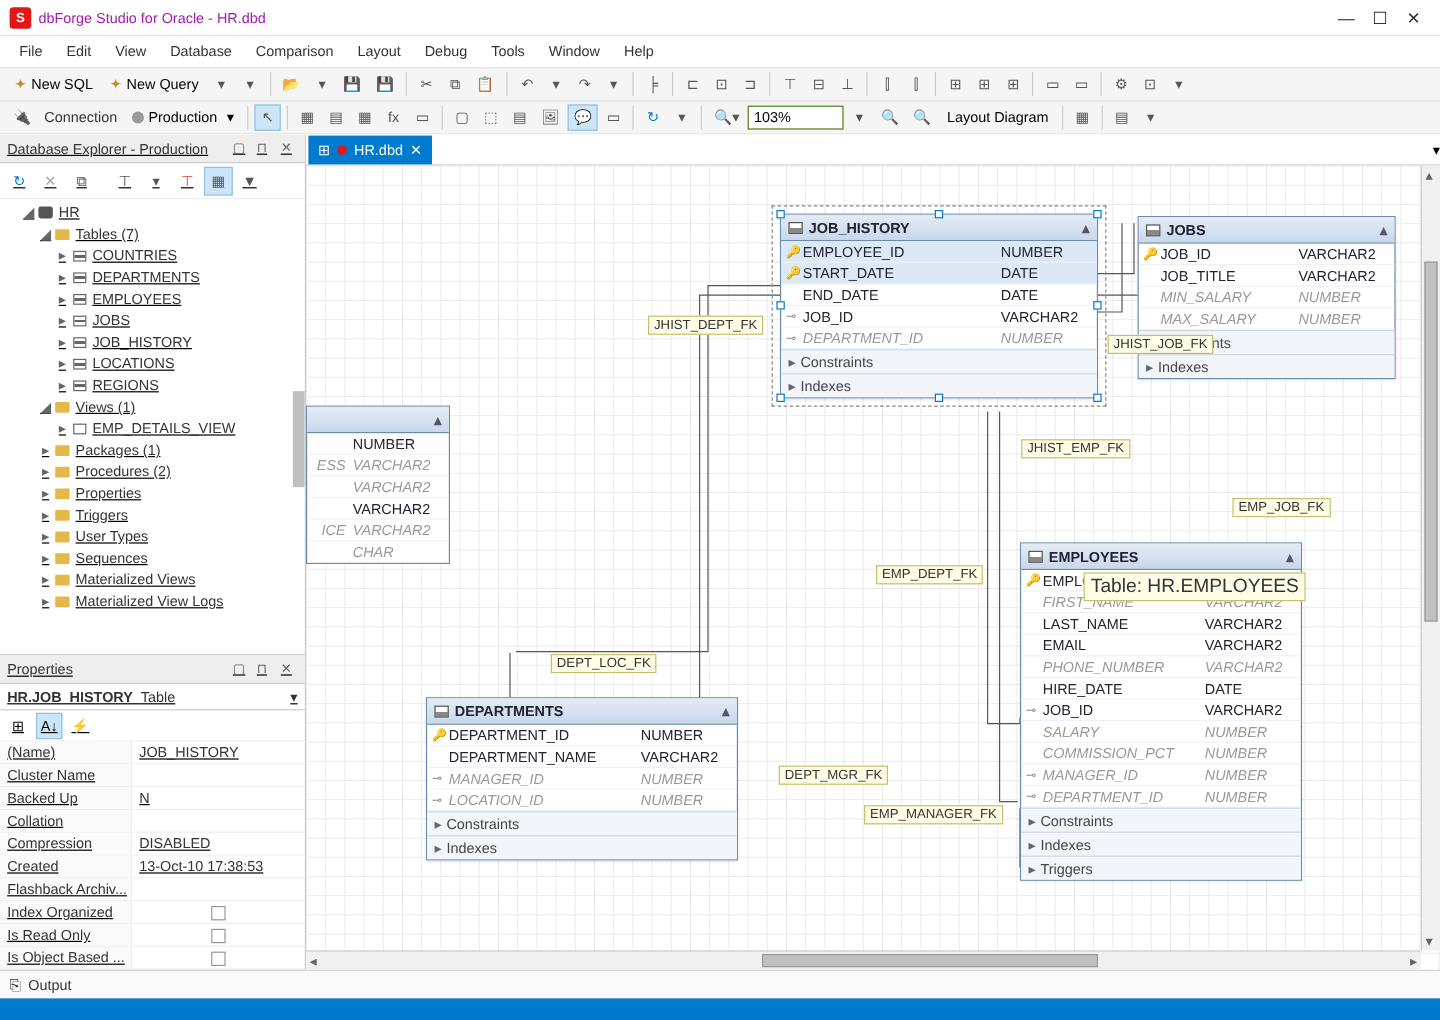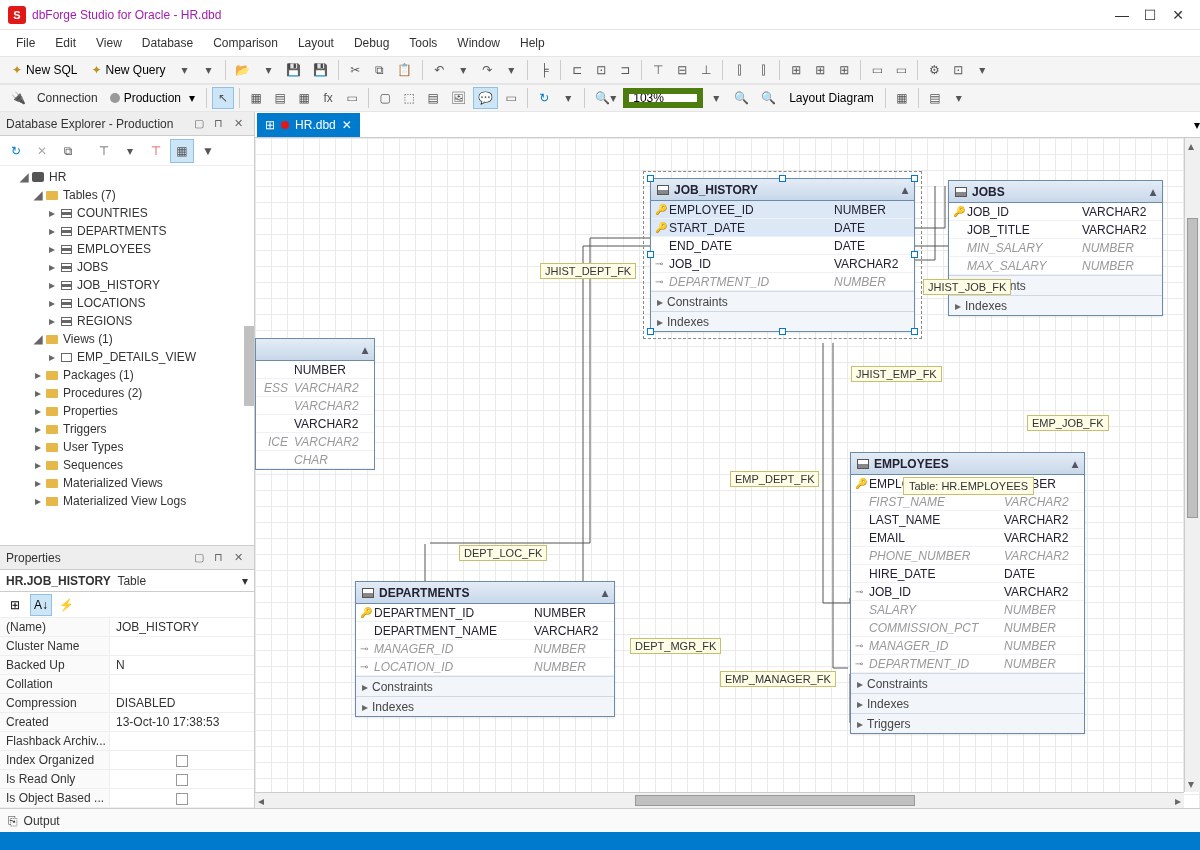--- a/index.html
+++ b/index.html
@@ -9,23 +9,23 @@
 .titlebar .title { flex: 1; color: #a21caf; }
 .titlebar .winbtn { width: 28px; text-align: center; color: #333; font-size: 14px; cursor: pointer; }
 .menubar { height: 26px; background: #fff; display: flex; align-items: center; padding: 0 8px; gap: 4px; }
 .menubar .menu-item { padding: 3px 8px; color: #333; cursor: pointer; }
 .toolbar { height: 28px; background: #f5f5f5; border-top: 1px solid #e5e5e5; border-bottom: 1px solid #e5e5e5; display: flex; align-items: center; padding: 0 6px; gap: 2px; }
 .toolbar .tbtn { min-width: 22px; height: 22px; display: flex; align-items: center; justify-content: center; color: #555; cursor: pointer; padding: 0 4px; border: 1px solid transparent; }
 .toolbar .sep { width: 1px; height: 20px; background: #ccc; margin: 0 3px; }
 .toolbar .txt { color: #333; margin: 14px 4px; }
 .toolbar .label-btn { display: flex; align-items: center; gap: 4px; padding: 0 6px; height: 22px; cursor: pointer; }
 .toolbar .dot { width: 10px; height: 10px; border-radius: 50%; background: #999; display: inline-block; }
-.toolbar input.zoom { width: 80px; height: 20px; border: 6px solid #4d7c0f; padding: 0 4px; }
+.toolbar input.zoom { width: 80px; height: 20px; border: 1px solid #4d7c0f; padding: 0 4px; }
 .main { flex: 1; display: flex; overflow: hidden; }
-.left { width: 255px; display: flex; flex-direction: column; border-right: 1px solid #ccc; background: #fff; }
+.left { width: 255px; display: flex; flex-direction: column; border-right: 1px solid #ccc; background: #fff; text-decoration: underline; }
 .panel-header { height: 24px; background: #eee; border-bottom: 1px solid #ccc; display: flex; align-items: center; padding: 0 6px; gap: 6px; }
 .panel-header .title { flex: 1; color: #333; }
 .panel-header .pbtn { width: 14px; height: 14px; color: #666; cursor: pointer; font-size: 11px; }
 .explorer-toolbar { height: 30px; display: flex; align-items: center; padding: 0 4px; gap: 2px; border-bottom: 1px solid #eee; }
 .explorer-toolbar .ebtn { width: 24px; height: 24px; display: flex; align-items: center; justify-content: center; color: #555; cursor: pointer; border: 1px solid transparent; }
 .explorer-toolbar .ebtn.active { background: #cde6f7; border-color: #92c0e0; }
 .tree { flex: 1; overflow: auto; padding: 2px 0; position: relative; }
 .tree-scrollthumb { position: absolute; right: 0; top: 160px; width: 10px; height: 80px; background: #c0c0c0; }
 .tree-item { display: flex; align-items: center; height: 18px; color: #333; cursor: pointer; white-space: nowrap; }
 .tree-item .arrow { width: 12px; color: #666; text-align: center; }
@@ -60,21 +60,21 @@
 .entity-row { display: flex; height: 18px; align-items: center; padding: 0 4px; border-bottom: 1px solid #eef2f8; }
 .entity-row.sel { background: #dce8f6; }
 .entity-row .key { width: 14px; color: #888; font-size: 10px; }
 .entity-row .key.pk { color: #c09020; }
 .entity-row .cname { flex: 1; color: #223; }
 .entity-row.null .cname, .entity-row.null .ctype { color: #999; font-style: italic; }
 .entity-row .ctype { width: 76px; color: #223; }
 .entity-section { height: 20px; display: flex; align-items: center; padding: 0 6px; color: #444; background: #f2f5fa; border-top: 1px solid #d0d8e2; gap: 4px; }
 .entity-section .sarrow { color: #666; }
 .fk-label { position: absolute; background: #fffde6; border: 1px solid #c5c070; padding: 1px 4px; color: #333; font-size: 11px; }
-.tooltip { position: absolute; background: #fffde6; border: 1px solid #c5c070; padding: 2px 5px; color: #333; font-size: 11px; z-index: 50; }
+.tooltip { position: absolute; background: #fffde6; border: 1px solid #c5c070; padding: 2px 5px; color: #333; font-size: 16px; z-index: 50; }
 .diagram-scroll-h { position: absolute; bottom: 0; left: 0; right: 16px; height: 16px; background: #f0f0f0; border-top: 1px solid #ccc; }
 .diagram-scroll-h .thumb { position: absolute; left: 380px; width: 280px; top: 2px; height: 11px; background: #c0c0c0; border: 1px solid #999; }
 .diagram-scroll-v { position: absolute; right: 0; top: 0; bottom: 16px; width: 16px; background: #f0f0f0; border-left: 1px solid #ccc; }
 .diagram-scroll-v .thumb { position: absolute; top: 80px; height: 300px; left: 2px; width: 11px; background: #c0c0c0; border: 1px solid #999; }
 .output-bar { height: 24px; border-top: 1px solid #ccc; display: flex; align-items: center; padding: 0 8px; gap: 6px; color: #333; background: #fafafa; }
 .status { height: 18px; background: #007acc; }
 svg.connector { position: absolute; inset: 0; width: 100%; height: 100%; pointer-events: none; }
 svg.connector line, svg.connector path { stroke: #555; stroke-width: 1; fill: none; }
 .partial { position: absolute; background: #fff; border: 1px solid #6b8bab; }
 </style>
@@ -685,21 +685,21 @@
         </div>
 
         <div class="tooltip" style="left:648px;top:339px">Table: HR.EMPLOYEES</div>
 
         <div class="fk-label" style="left:285px;top:125px">JHIST_DEPT_FK</div>
         <div class="fk-label" style="left:668px;top:141px">JHIST_JOB_FK</div>
         <div class="fk-label" style="left:596px;top:228px">JHIST_EMP_FK</div>
         <div class="fk-label" style="left:772px;top:277px">EMP_JOB_FK</div>
         <div class="fk-label" style="left:475px;top:333px">EMP_DEPT_FK</div>
         <div class="fk-label" style="left:204px;top:407px">DEPT_LOC_FK</div>
-        <div class="fk-label" style="left:375px;top:500px">DEPT_MGR_FK</div>
+        <div class="fk-label" style="left:394px;top:500px">DEPT_MGR_FK</div>
         <div class="fk-label" style="left:465px;top:533px">EMP_MANAGER_FK</div>
 
         <div class="diagram-scroll-h">
             <span style="position:absolute;left:3px;top:1px;color:#666">◂</span>
             <div class="thumb"></div>
             <span style="position:absolute;right:3px;top:1px;color:#666">▸</span>
           </div>
         <div class="diagram-scroll-v">
             <span style="position:absolute;top:1px;left:3px;color:#666">▴</span>
             <div class="thumb"></div>

